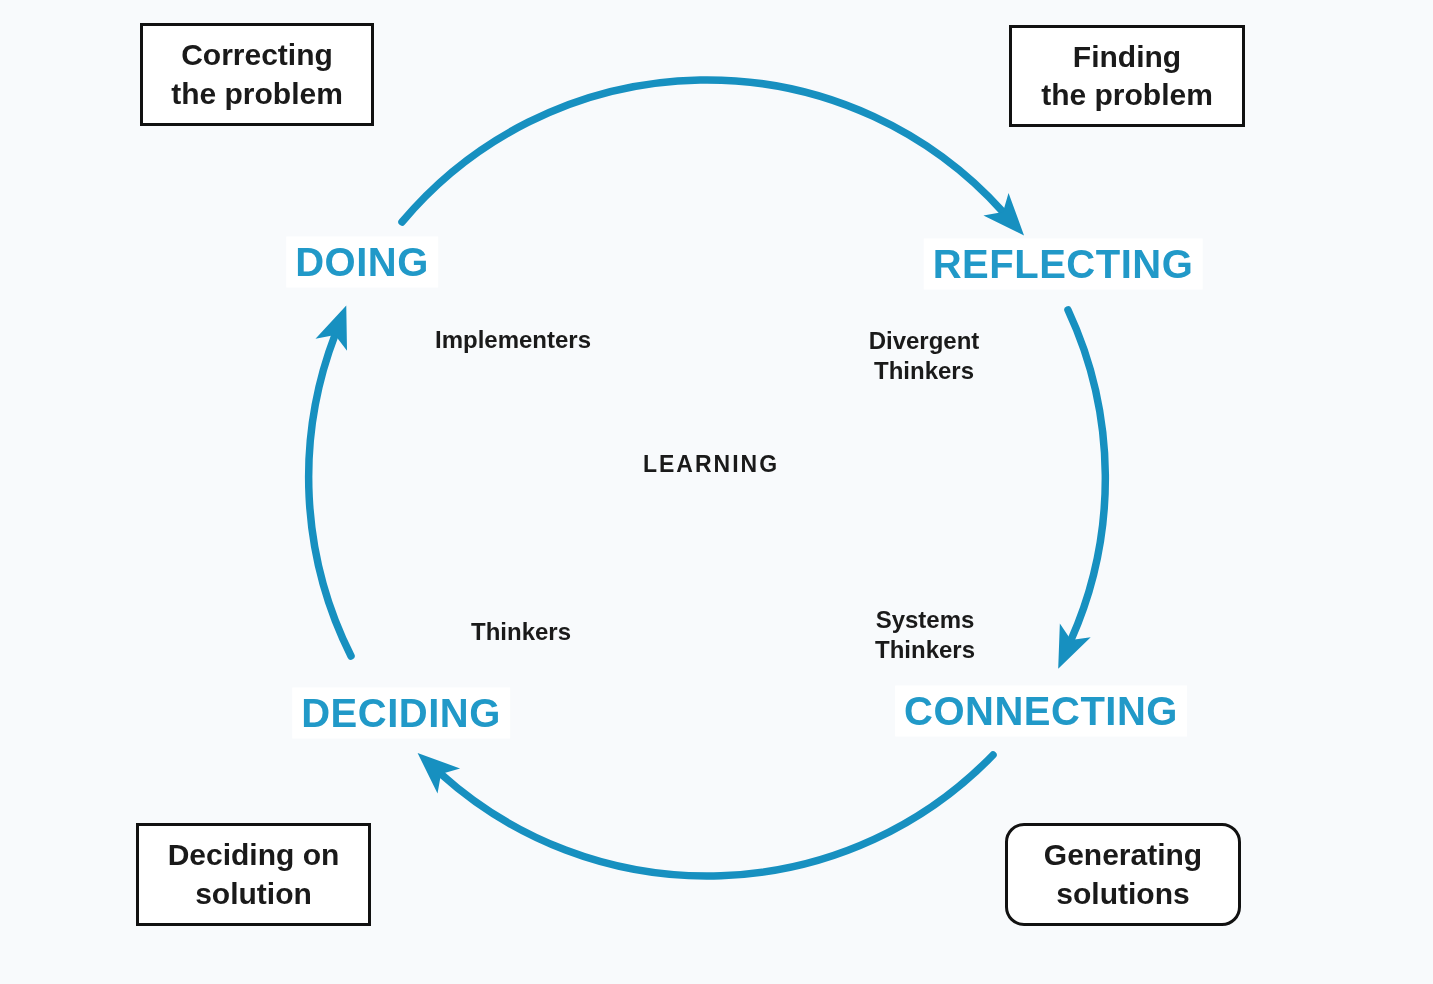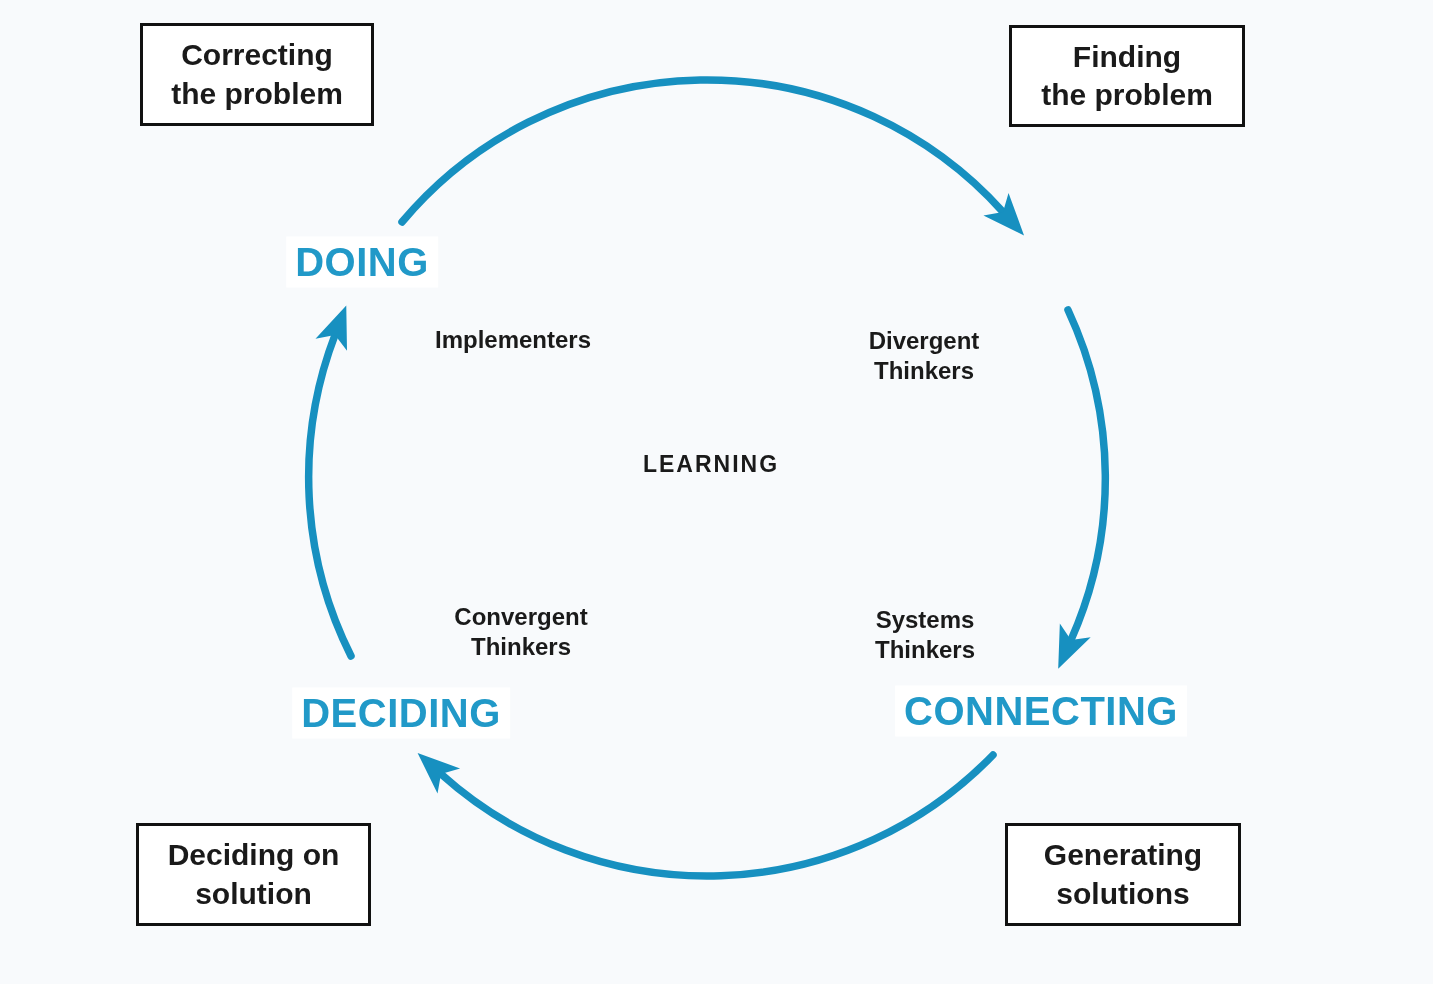--- a/index.html
+++ b/index.html
@@ -66,21 +66,21 @@
     transform: translate(-50%, -50%);
     color: var(--ink);
     font-size: 23px; font-weight: bold;
     letter-spacing: 2px;
     white-space: nowrap;
   }
   
   .box-tl { left: 140px;  top: 23px;  width: 234px; height: 103px; }
   .box-tr { left: 1009px; top: 25px;  width: 236px; height: 102px; text-align: right; }
   .box-bl { left: 136px;  top: 823px; width: 235px; height: 103px; }
-  .box-br { left: 1005px; top: 823px; width: 236px; height: 103px; }
+  .box-br { left: 1005px; top: 823px; width: 236px; height: 103px; border-radius: 19px; }
   
   .pos-doing      { left: 362px;  top: 262px; }
   .pos-reflecting { left: 1063px; top: 264px; }
   .pos-connecting { left: 1041px; top: 711px; }
   .pos-deciding   { left: 401px;  top: 713px; }
   
   .pos-implementers { left: 513px; top: 340px; }
   .pos-divergent    { left: 924px; top: 356px; }
   .pos-systems      { left: 917px; top: 635px; margin-left: 8px; }
   .pos-convergent   { left: 521px; top: 632px; }
@@ -114,34 +114,34 @@
   <div class="corner-box box-bl">
     <span>Deciding on</span>
     <span>solution</span>
   </div>
   <div class="corner-box box-br">
     <span>Generating</span>
     <span>solutions</span>
   </div>
 
   <div class="stage-label pos-doing">DOING</div>
+  <div class="stage-label pos-reflecting">REFLECTING</div>
   <div class="stage-label pos-connecting">CONNECTING</div>
   <div class="stage-label pos-deciding">DECIDING</div>
 
   <div class="thinker-label pos-implementers">
     <div>Implementers</div>
   </div>
   <div class="thinker-label pos-divergent">
     <div>Divergent</div>
     <div>Thinkers</div>
   </div>
   <div class="thinker-label pos-systems">
     <div>Systems</div>
     <div>Thinkers</div>
   </div>
   <div class="thinker-label pos-convergent">
-    <div>Convergent</div>
     <div>Thinkers</div>
   </div>
 
   <div class="center-title pos-learning">LEARNING</div>
 
 </div>
 
 </body></html>

